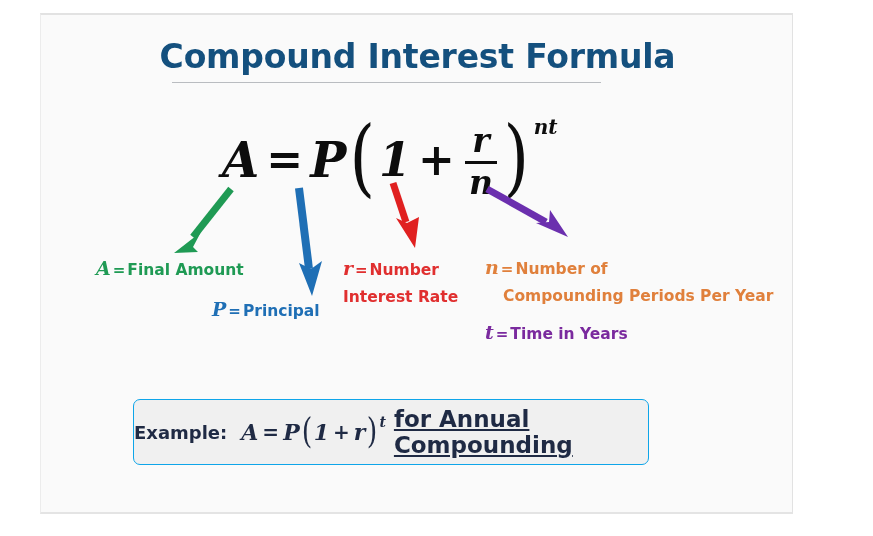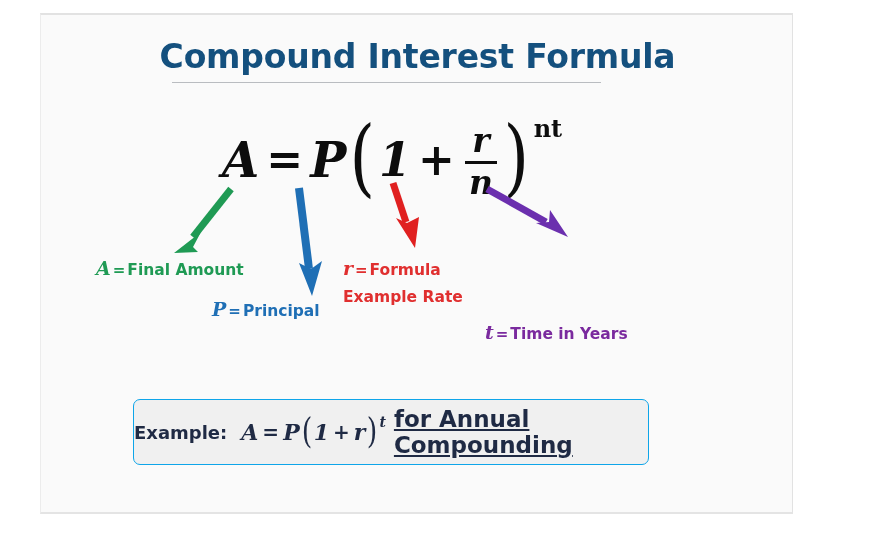--- a/index.html
+++ b/index.html
@@ -110,21 +110,22 @@
   }
   .f-frac .f-bar {
     width: 100%;
     min-width: 26px;
     height: 3px;
     background: #0d0d0d;
     margin: 2px 0;
   }
   .f-sup {
     font-weight: bold;
-    font-size: 24px;
+    font-style: italic;
+    font-size: 20px;
     line-height: 1;
     align-self: flex-start;
     margin-top: 2px;
     margin-left: 1px;
   }
 
   
   #arrow-layer {
     position: absolute;
     left: 0;
@@ -285,24 +286,28 @@
 
   <div class="legend-label" id="label-a">
     <span class="sym">A</span><span class="eq">=</span><span>Final Amount</span>
   </div>
 
   <div class="legend-label" id="label-p">
     <span class="sym">P</span><span class="eq">=</span><span>Principal</span>
   </div>
 
   <div class="legend-label" id="label-r">
-    <span class="sym">r</span><span class="eq">=</span><span>Formula</span>
-    <span class="l2">Example Rate</span>
-  </div>
-
+    <span class="sym">r</span><span class="eq">=</span><span>Number</span>
+    <span class="l2">Interest Rate</span>
+  </div>
+
+  <div class="legend-label" id="label-n">
+    <span class="sym">n</span><span class="eq">=</span><span>Number of</span>
+    <span class="l2-left">Compounding Periods Per Year</span>
+  </div>
 
   <div class="legend-label" id="label-t">
     <span class="sym">t</span><span class="eq">=</span><span>Time in Years</span>
   </div>
 
   <div id="example-box">
     <div id="example-inner">
       <span id="example-label">Example:</span>
       <span class="ex-formula">
         <span class="ex-var">A</span>

